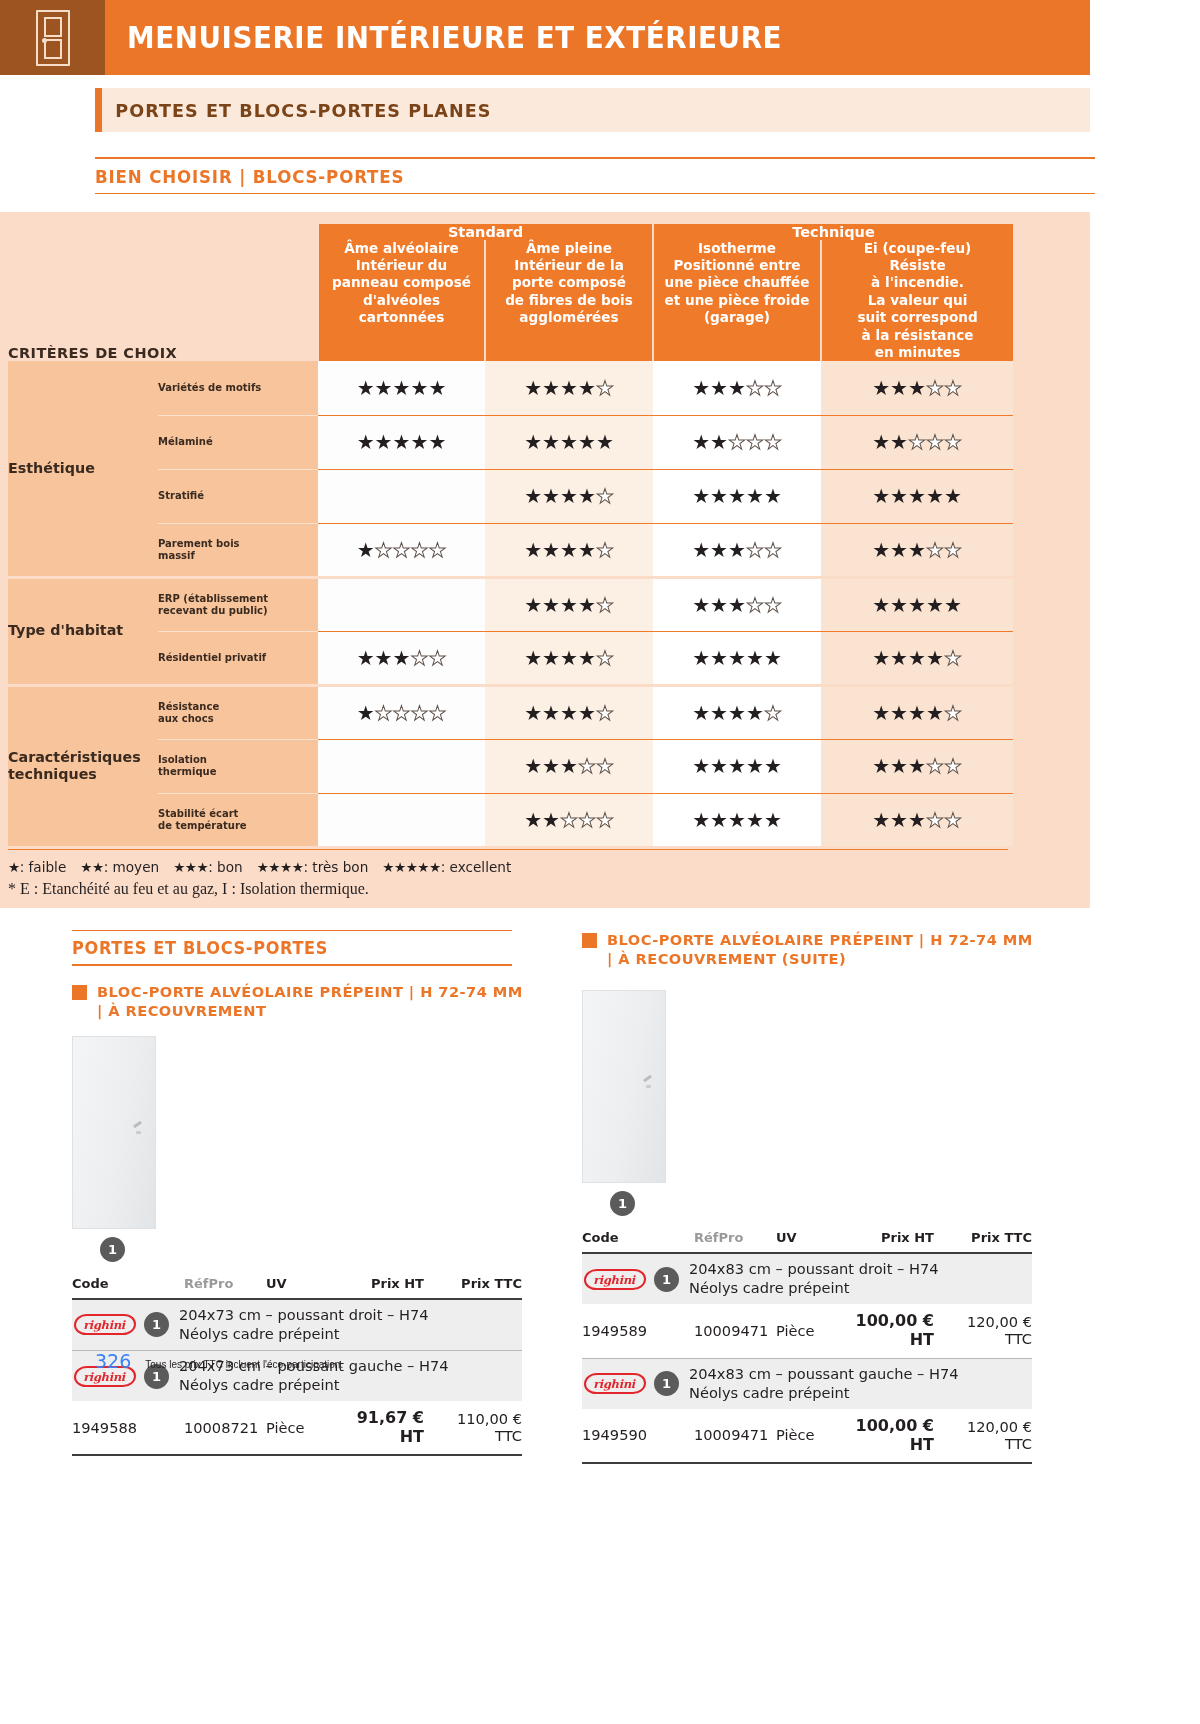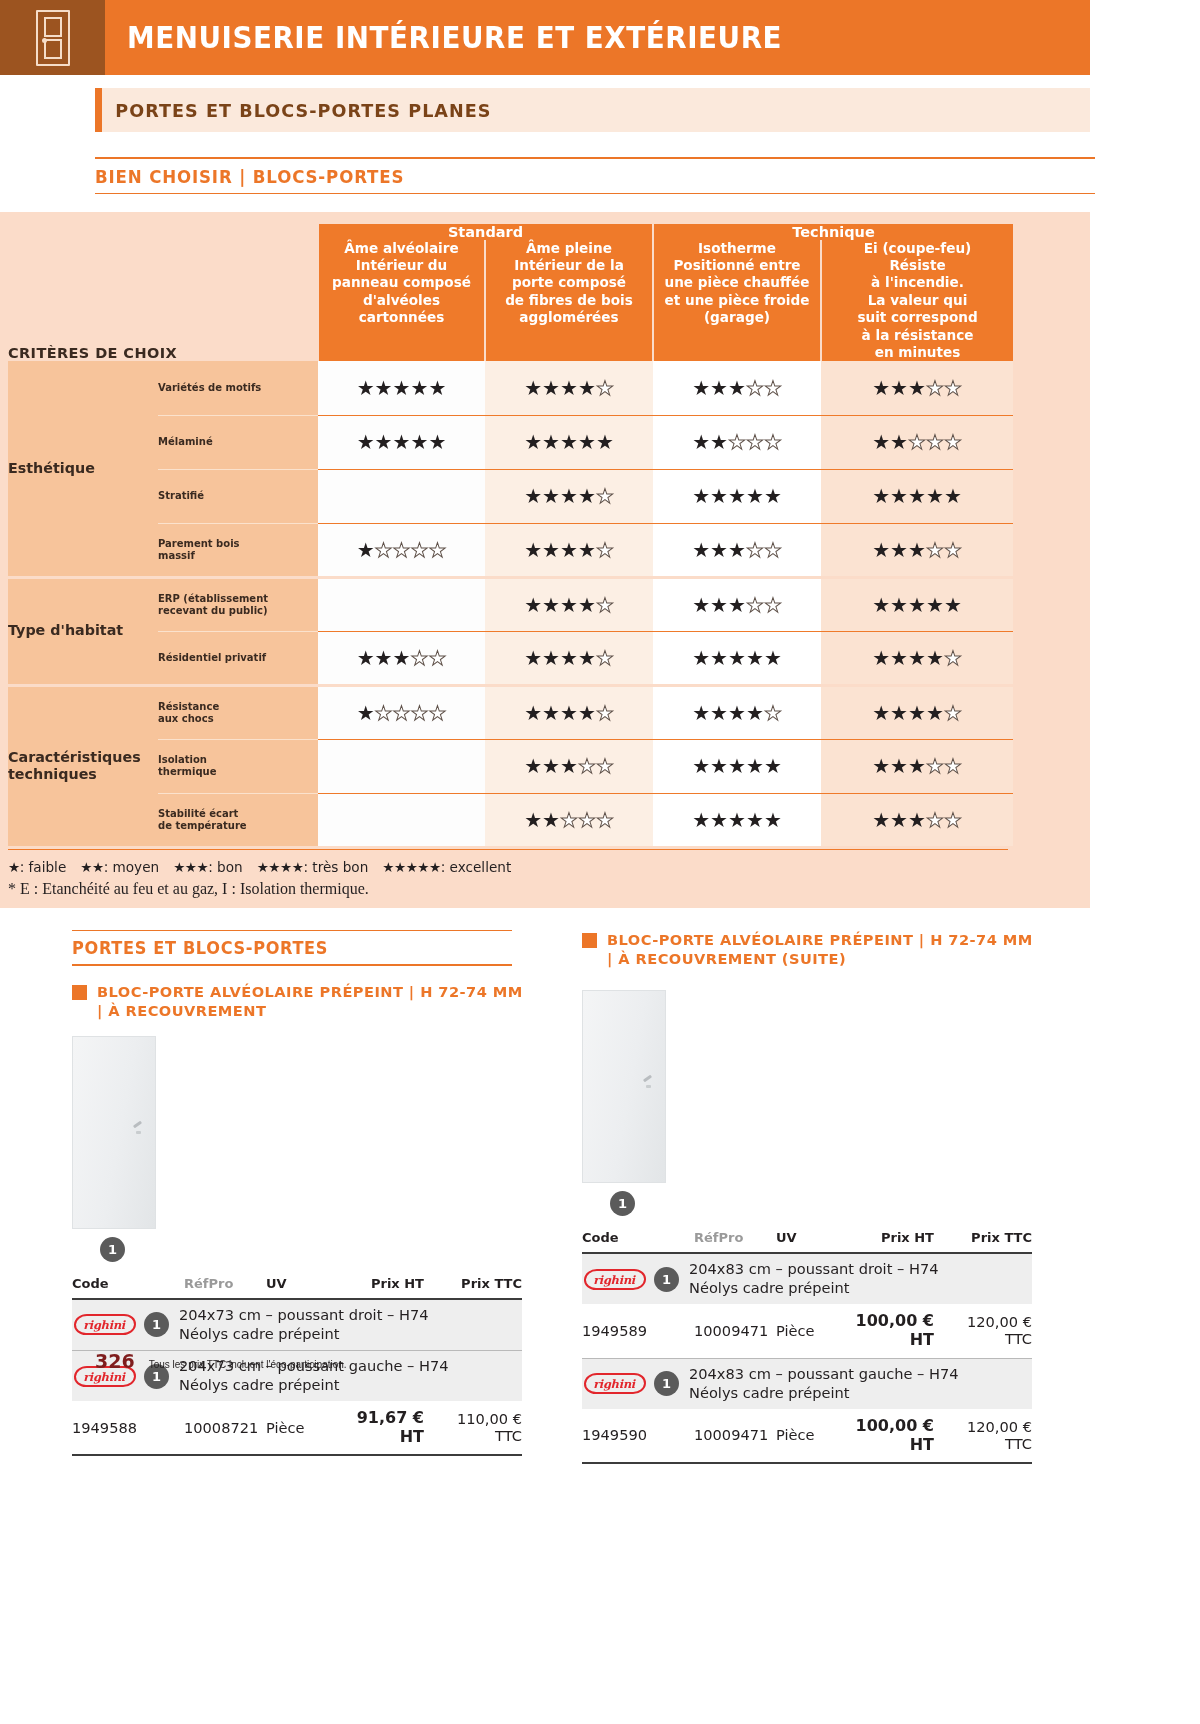--- a/index.html
+++ b/index.html
@@ -175,21 +175,21 @@
   .val-code{ font-size:14.6px; }
   .val-ref{ font-size:14.6px; }
   .val-uv{ font-size:14.6px; }
   .val-ht{ font-size:16px; font-weight:bold; text-align:right; padding-right:14px !important; }
   .val-ttc{ font-size:14.6px; text-align:right; }
   .row-rule td{ border-bottom:1.2px solid #b9b9b9; height:1px; padding:0 !important; }
   .row-rule-strong td{ border-bottom:2.2px solid #3c3c3c; height:1px; padding:0 !important; }
 
   
   .footer{ position:absolute; left:95px; bottom:52px; display:flex; align-items:baseline; }
-  .pagenum{ font-size:19px; font-weight:bold; color:#7f1d1d; font-family:"DejaVu Sans", sans-serif;}
+  .pagenum{ font-size:19px; font-weight:normal; color:#3b82f6; font-family:"DejaVu Sans", sans-serif;}
   .foot-note{ font-size:10px; color:#231f20; margin-left:14px; font-family:Liberation Sans, sans-serif;}
 </style>
 </head>
 <body>
 
 <div class="page">
 
   <div class="header">
     <div class="header-icon-box">
       <div class="door-glyph">

